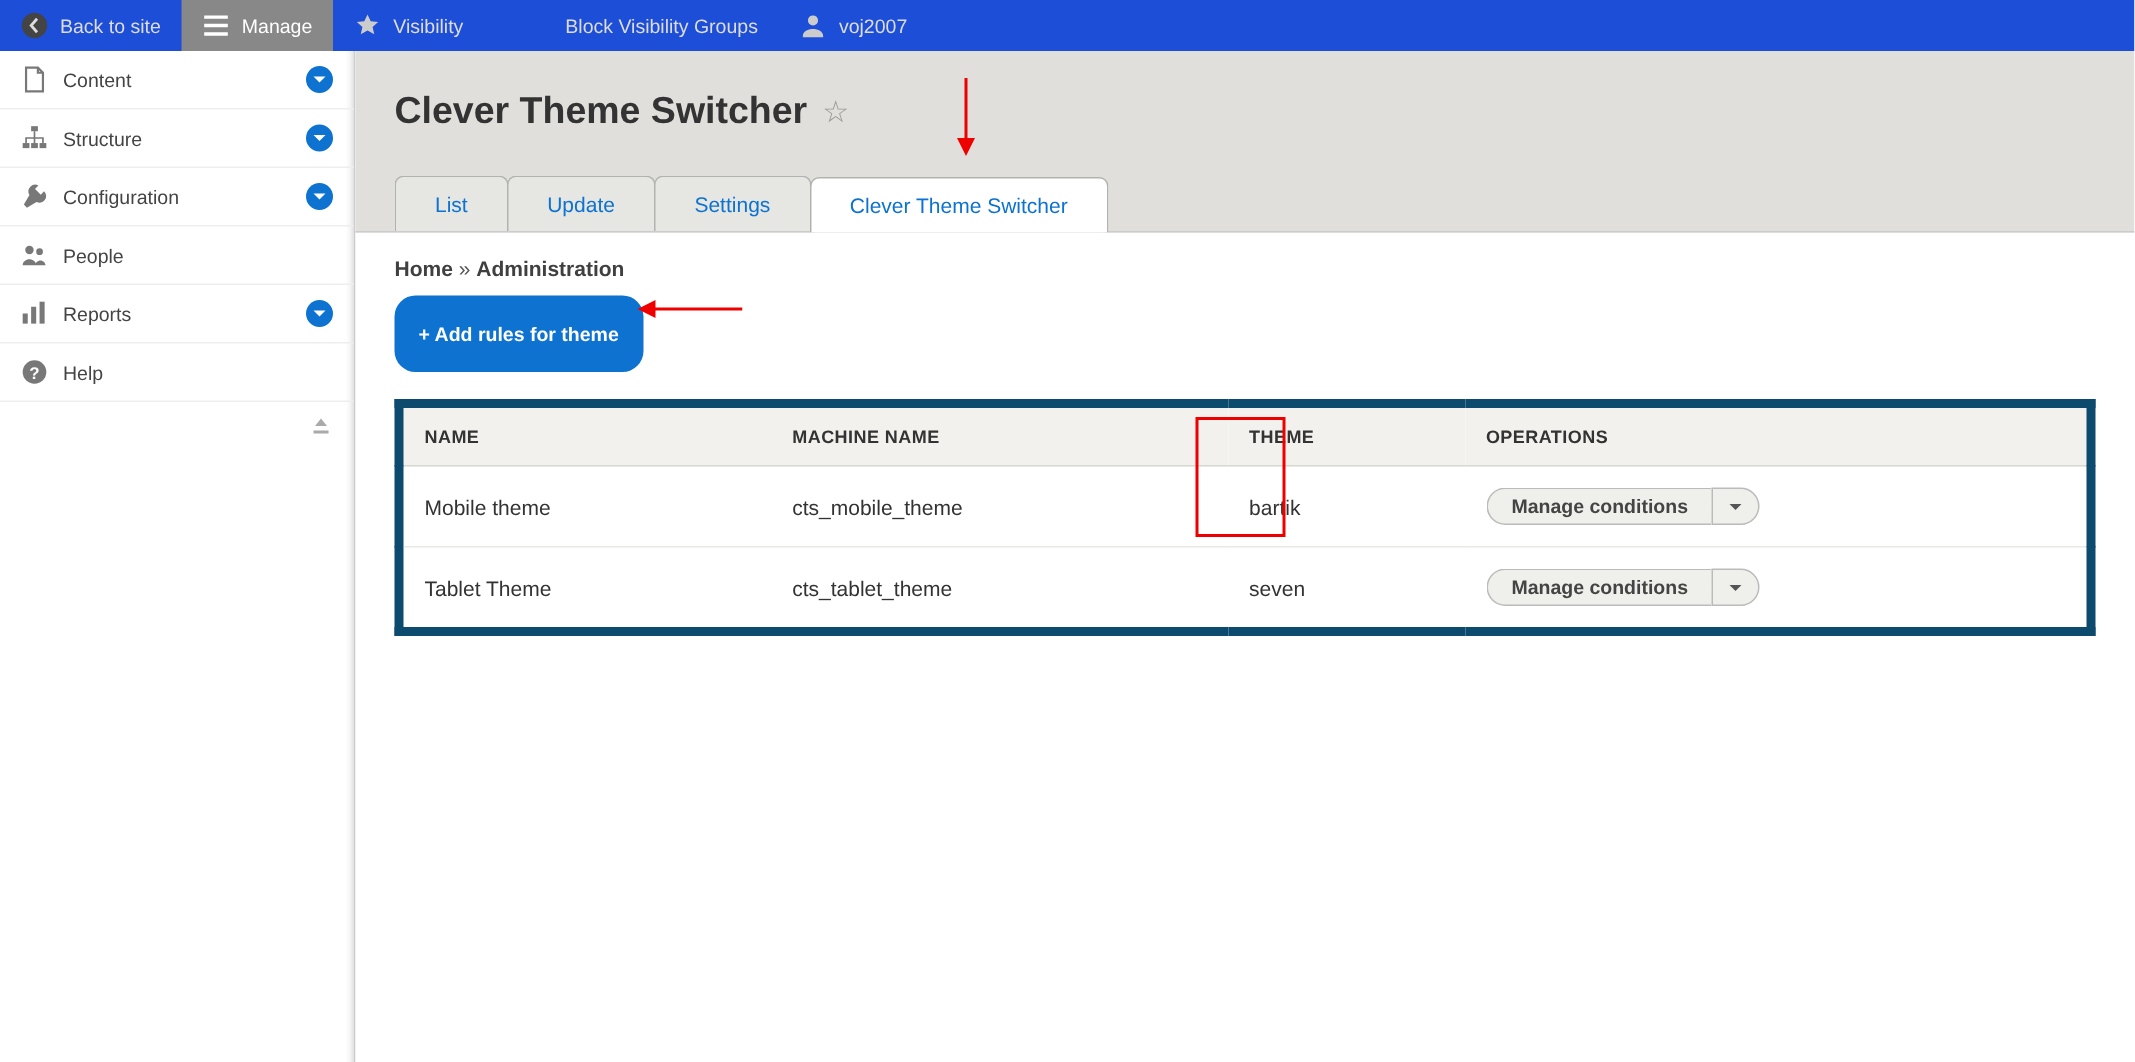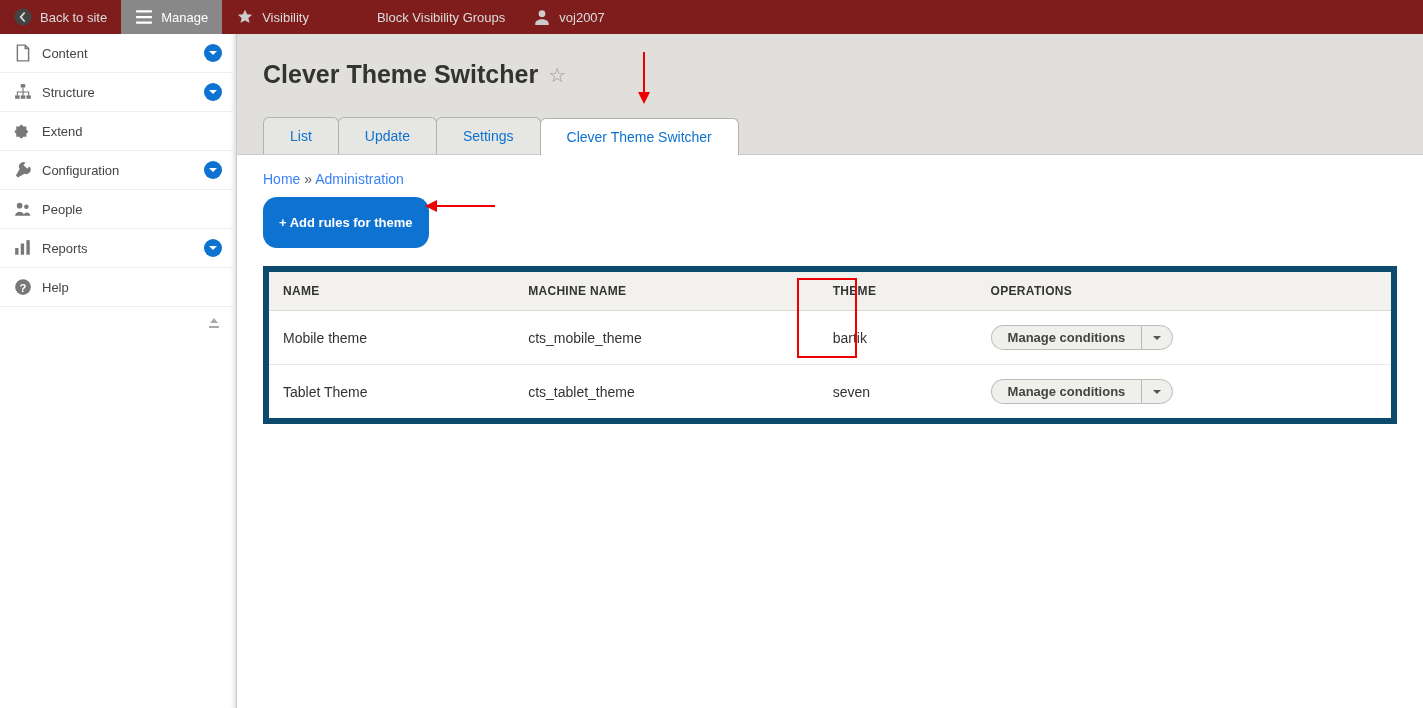--- a/index.html
+++ b/index.html
@@ -1,19 +1,19 @@
 <!DOCTYPE html>
 <html><head>
 <meta charset="utf-8">
 <style>
 * { box-sizing: border-box; margin: 0; padding: 0; }
 body { font-family: "Lucida Grande", "Helvetica Neue", Arial, sans-serif; font-size: 13px; color: #333; background: #fff; }
 
 
-.toolbar { background: #7f1d1d; height: 34px; display: flex; align-items: stretch; color: #ddd; font-size: 13px; }
+.toolbar { background: #1d4ed8; height: 34px; display: flex; align-items: stretch; color: #ddd; font-size: 13px; }
 .toolbar-item { display: flex; align-items: center; padding: 0 14px; gap: 8px; cursor: pointer; }
 .toolbar-item.active { background: #888; color: #fff; }
 .toolbar .ico { width: 18px; height: 18px; display: inline-flex; align-items: center; justify-content: center; }
 
 
 .layout { display: flex; min-height: calc(100vh - 34px); }
 .sidebar { width: 237px; background: #fff; border-right: 1px solid #ccc; box-shadow: -6px 0 6px -6px rgba(0,0,0,0.25) inset; }
 .side-item { display: flex; align-items: center; padding: 10px 14px; gap: 10px; border-bottom: 1px solid #eee; color: #444; cursor: pointer; position: relative; }
 .side-item .chev { margin-left: auto; width: 18px; height: 18px; border-radius: 50%; background: #0d72d0; display: flex; align-items: center; justify-content: center; }
 .side-item .chev svg { width: 10px; height: 10px; fill: #fff; }
@@ -26,21 +26,21 @@
 .page-title-row { display: flex; align-items: center; gap: 10px; }
 .page-title { font-size: 25px; font-weight: 600; color: #333; }
 .star { color: #999; font-size: 20px; }
 
 .tabs { display: flex; margin-top: 28px; }
 .tab { padding: 10px 26px; border: 1px solid #b2b2b0; border-bottom: none; margin-right: -1px; background: #e6e6e2; color: #0d72d0; font-size: 14px; cursor: pointer; border-radius: 6px 6px 0 0; }
 .tab.active { background: #fff; position: relative; top: 1px; }
 
 
 .breadcrumb { padding: 16px 26px 10px; color: #555; font-size: 14px; }
-.breadcrumb a { color: #3b82f6; text-decoration: none; }
+.breadcrumb a { color: #404040; text-decoration: none; font-weight: bold; }
 
 
 .content { padding: 0 26px 26px; }
 .btn-primary { display: inline-block; background: #0d72d0; color: #fff; border-radius: 14px; padding: 18px 16px; font-size: 13px; font-weight: 600; cursor: pointer; border: none; margin-bottom: 18px; }
 
 
 table.listing { width: 100%; border-collapse: collapse; border: 6px solid #0c4a6e; }
 table.listing th { text-align: left; background: #f2f1ed; border-bottom: 1px solid #d8d8d2; padding: 12px 14px; font-size: 12px; font-weight: 700; letter-spacing: 0.3px; }
 table.listing td { border-bottom: 1px solid #e8e8e4; padding: 14px; font-size: 14px; color: #333; }
 .ops-btn { display: inline-flex; align-items: stretch; }
@@ -116,26 +116,20 @@
             <rect x="6" y="11" width="4" height="3"></rect>
             <rect x="11" y="11" width="4" height="3"></rect>
             <path d="M8 4v4M3 11V8h10v3M8 8v3" stroke="#787878" fill="none"></path>
           </svg></span>
       <span>Structure</span>
       <span class="chev">
           <svg viewBox="0 0 10 10">
             <path d="M1 3l4 4 4-4z"></path>
           </svg>
         </span>
-    </div>
-    <div class="side-item">
-      <span class="side-ico"><svg viewBox="0 0 16 16" fill="#787878">
-            <path d="M2 4h3a1.5 1.5 0 113 0h3v3a1.5 1.5 0 110 3v3H8a1.5 1.5 0 11-3 0H2v-3a1.5 1.5 0 110-3V4z"></path>
-          </svg></span>
-      <span>Extend</span>
     </div>
     <div class="side-item">
       <span class="side-ico"><svg viewBox="0 0 16 16" fill="#787878">
             <path d="M14.5 6a4 4 0 01-5.3 5.3l-5.7 3.3-1.8-1.8 3.3-5.7A4 4 0 0110.3 1.5l-2 2L10 5.2l1.7 1.7 2-2z"></path>
           </svg></span>
       <span>Configuration</span>
       <span class="chev">
           <svg viewBox="0 0 10 10">
             <path d="M1 3l4 4 4-4z"></path>
           </svg>

